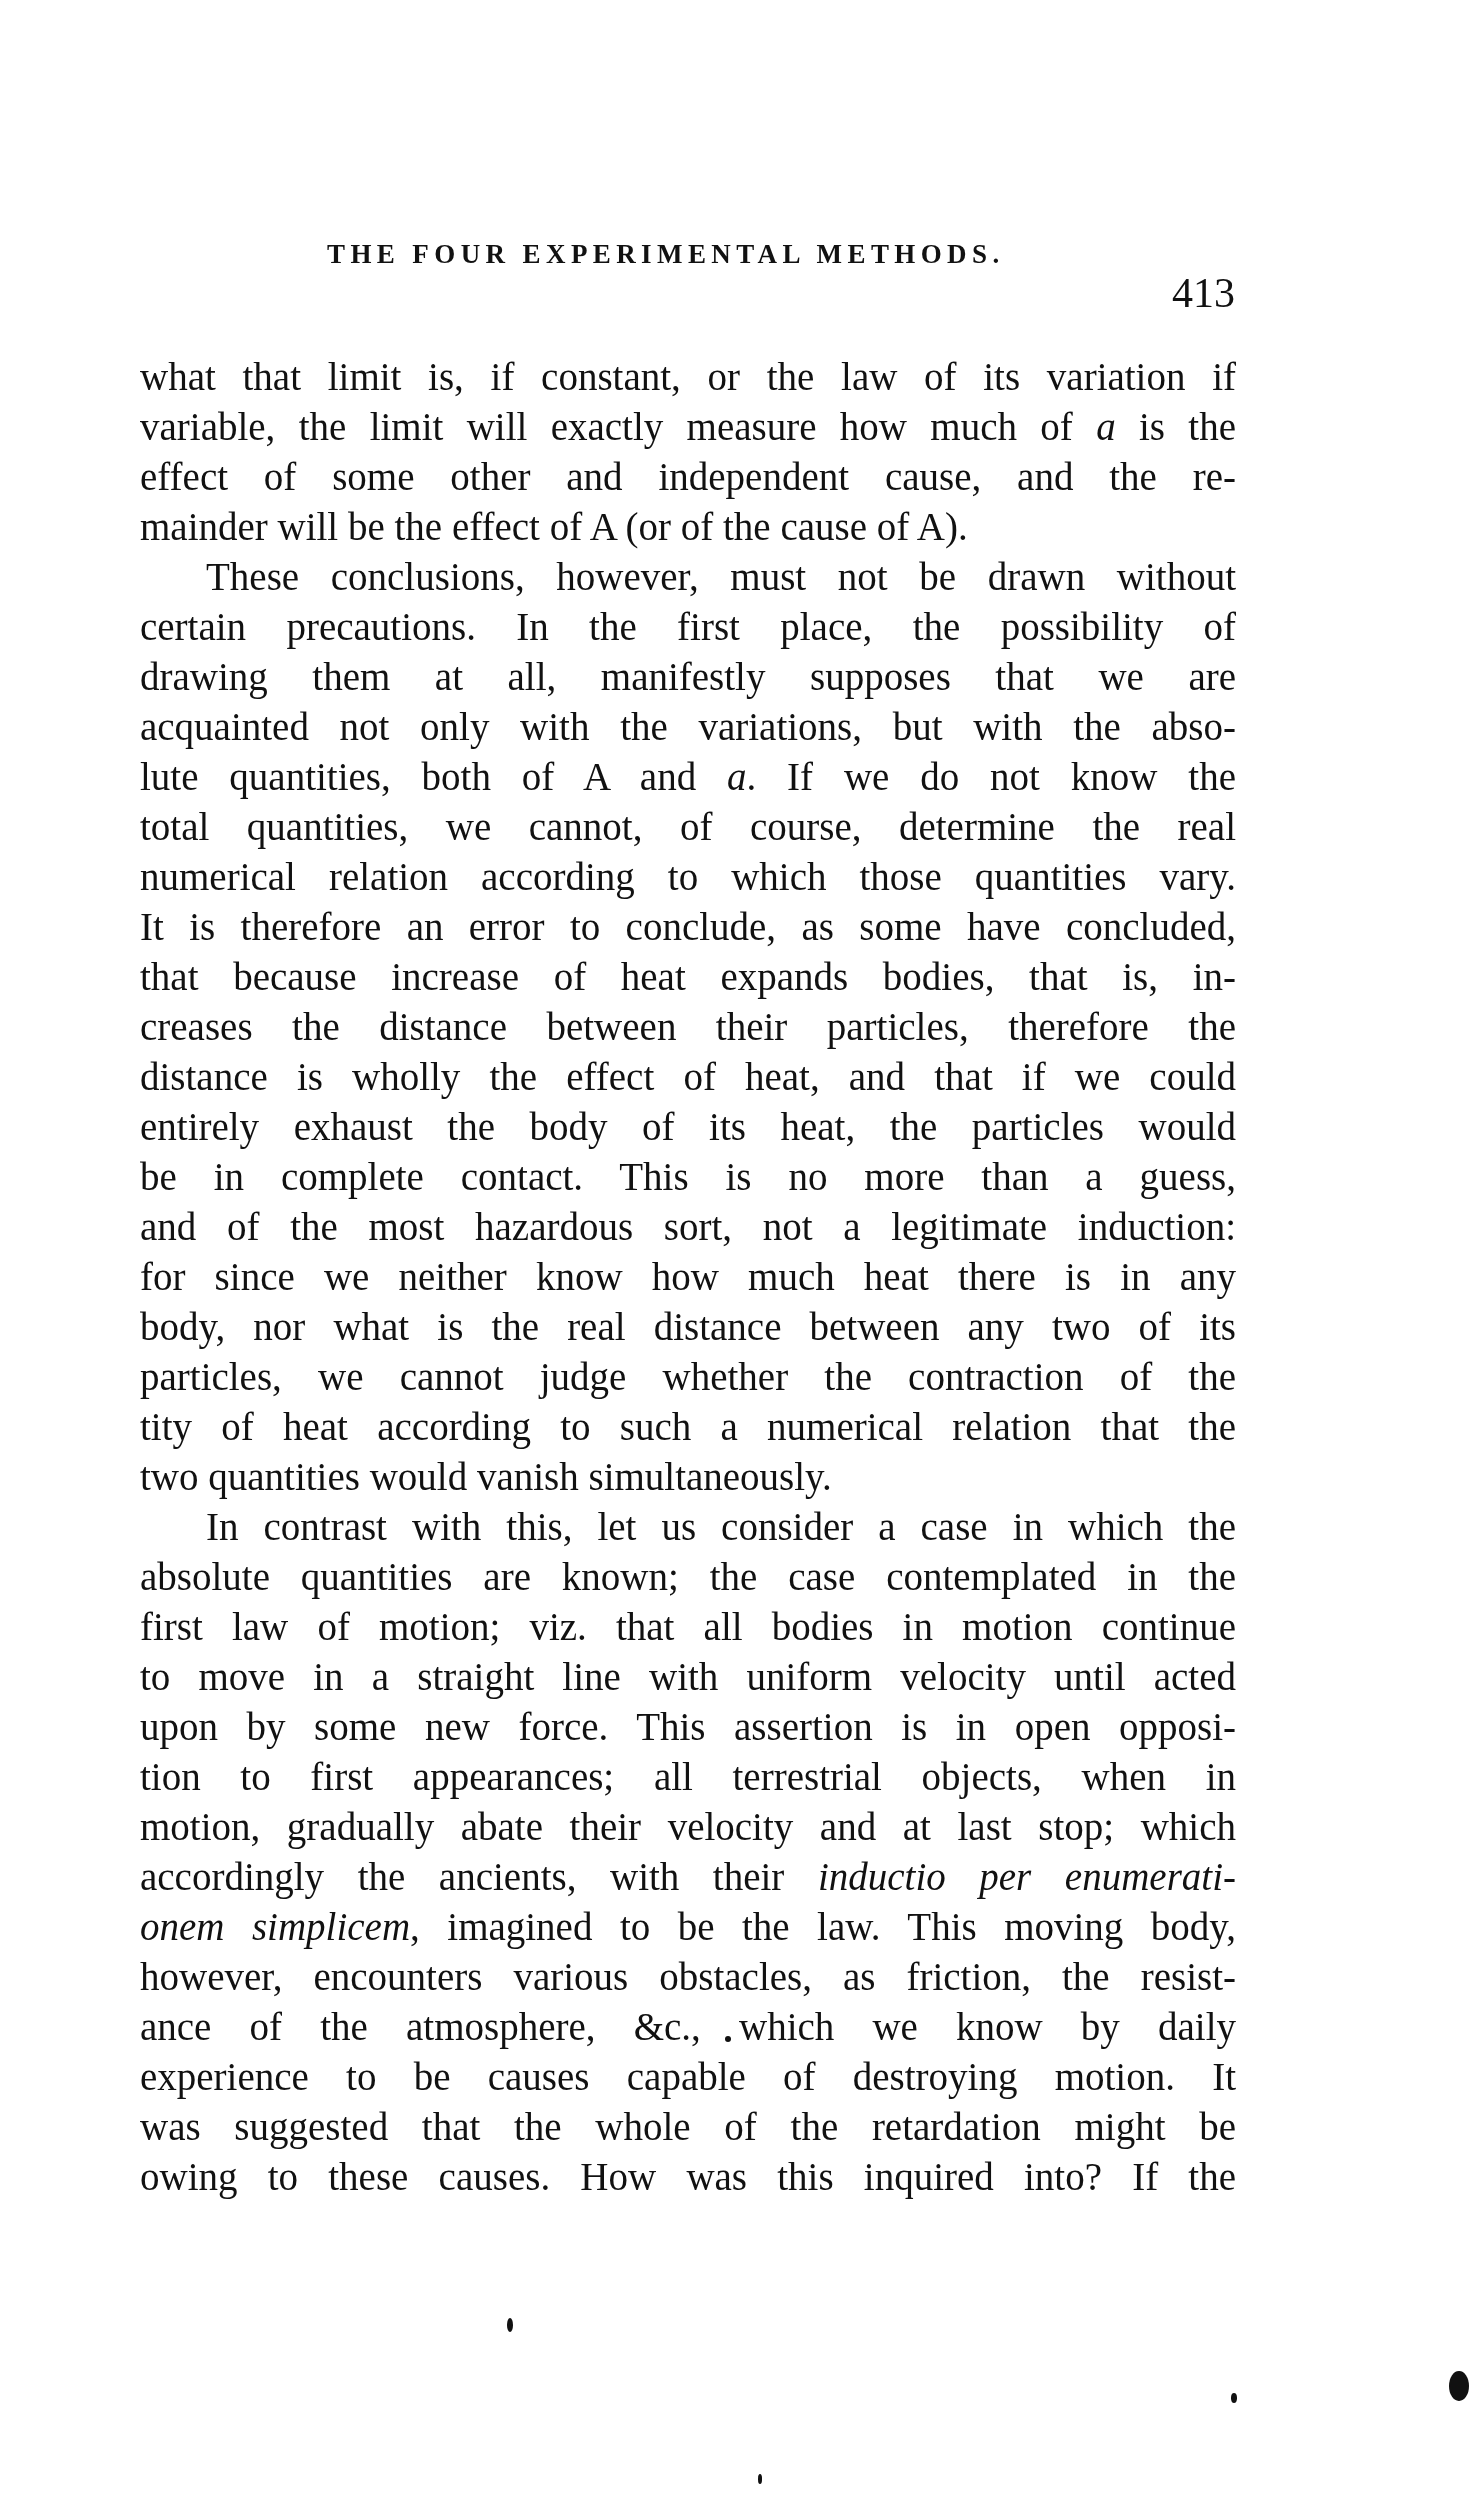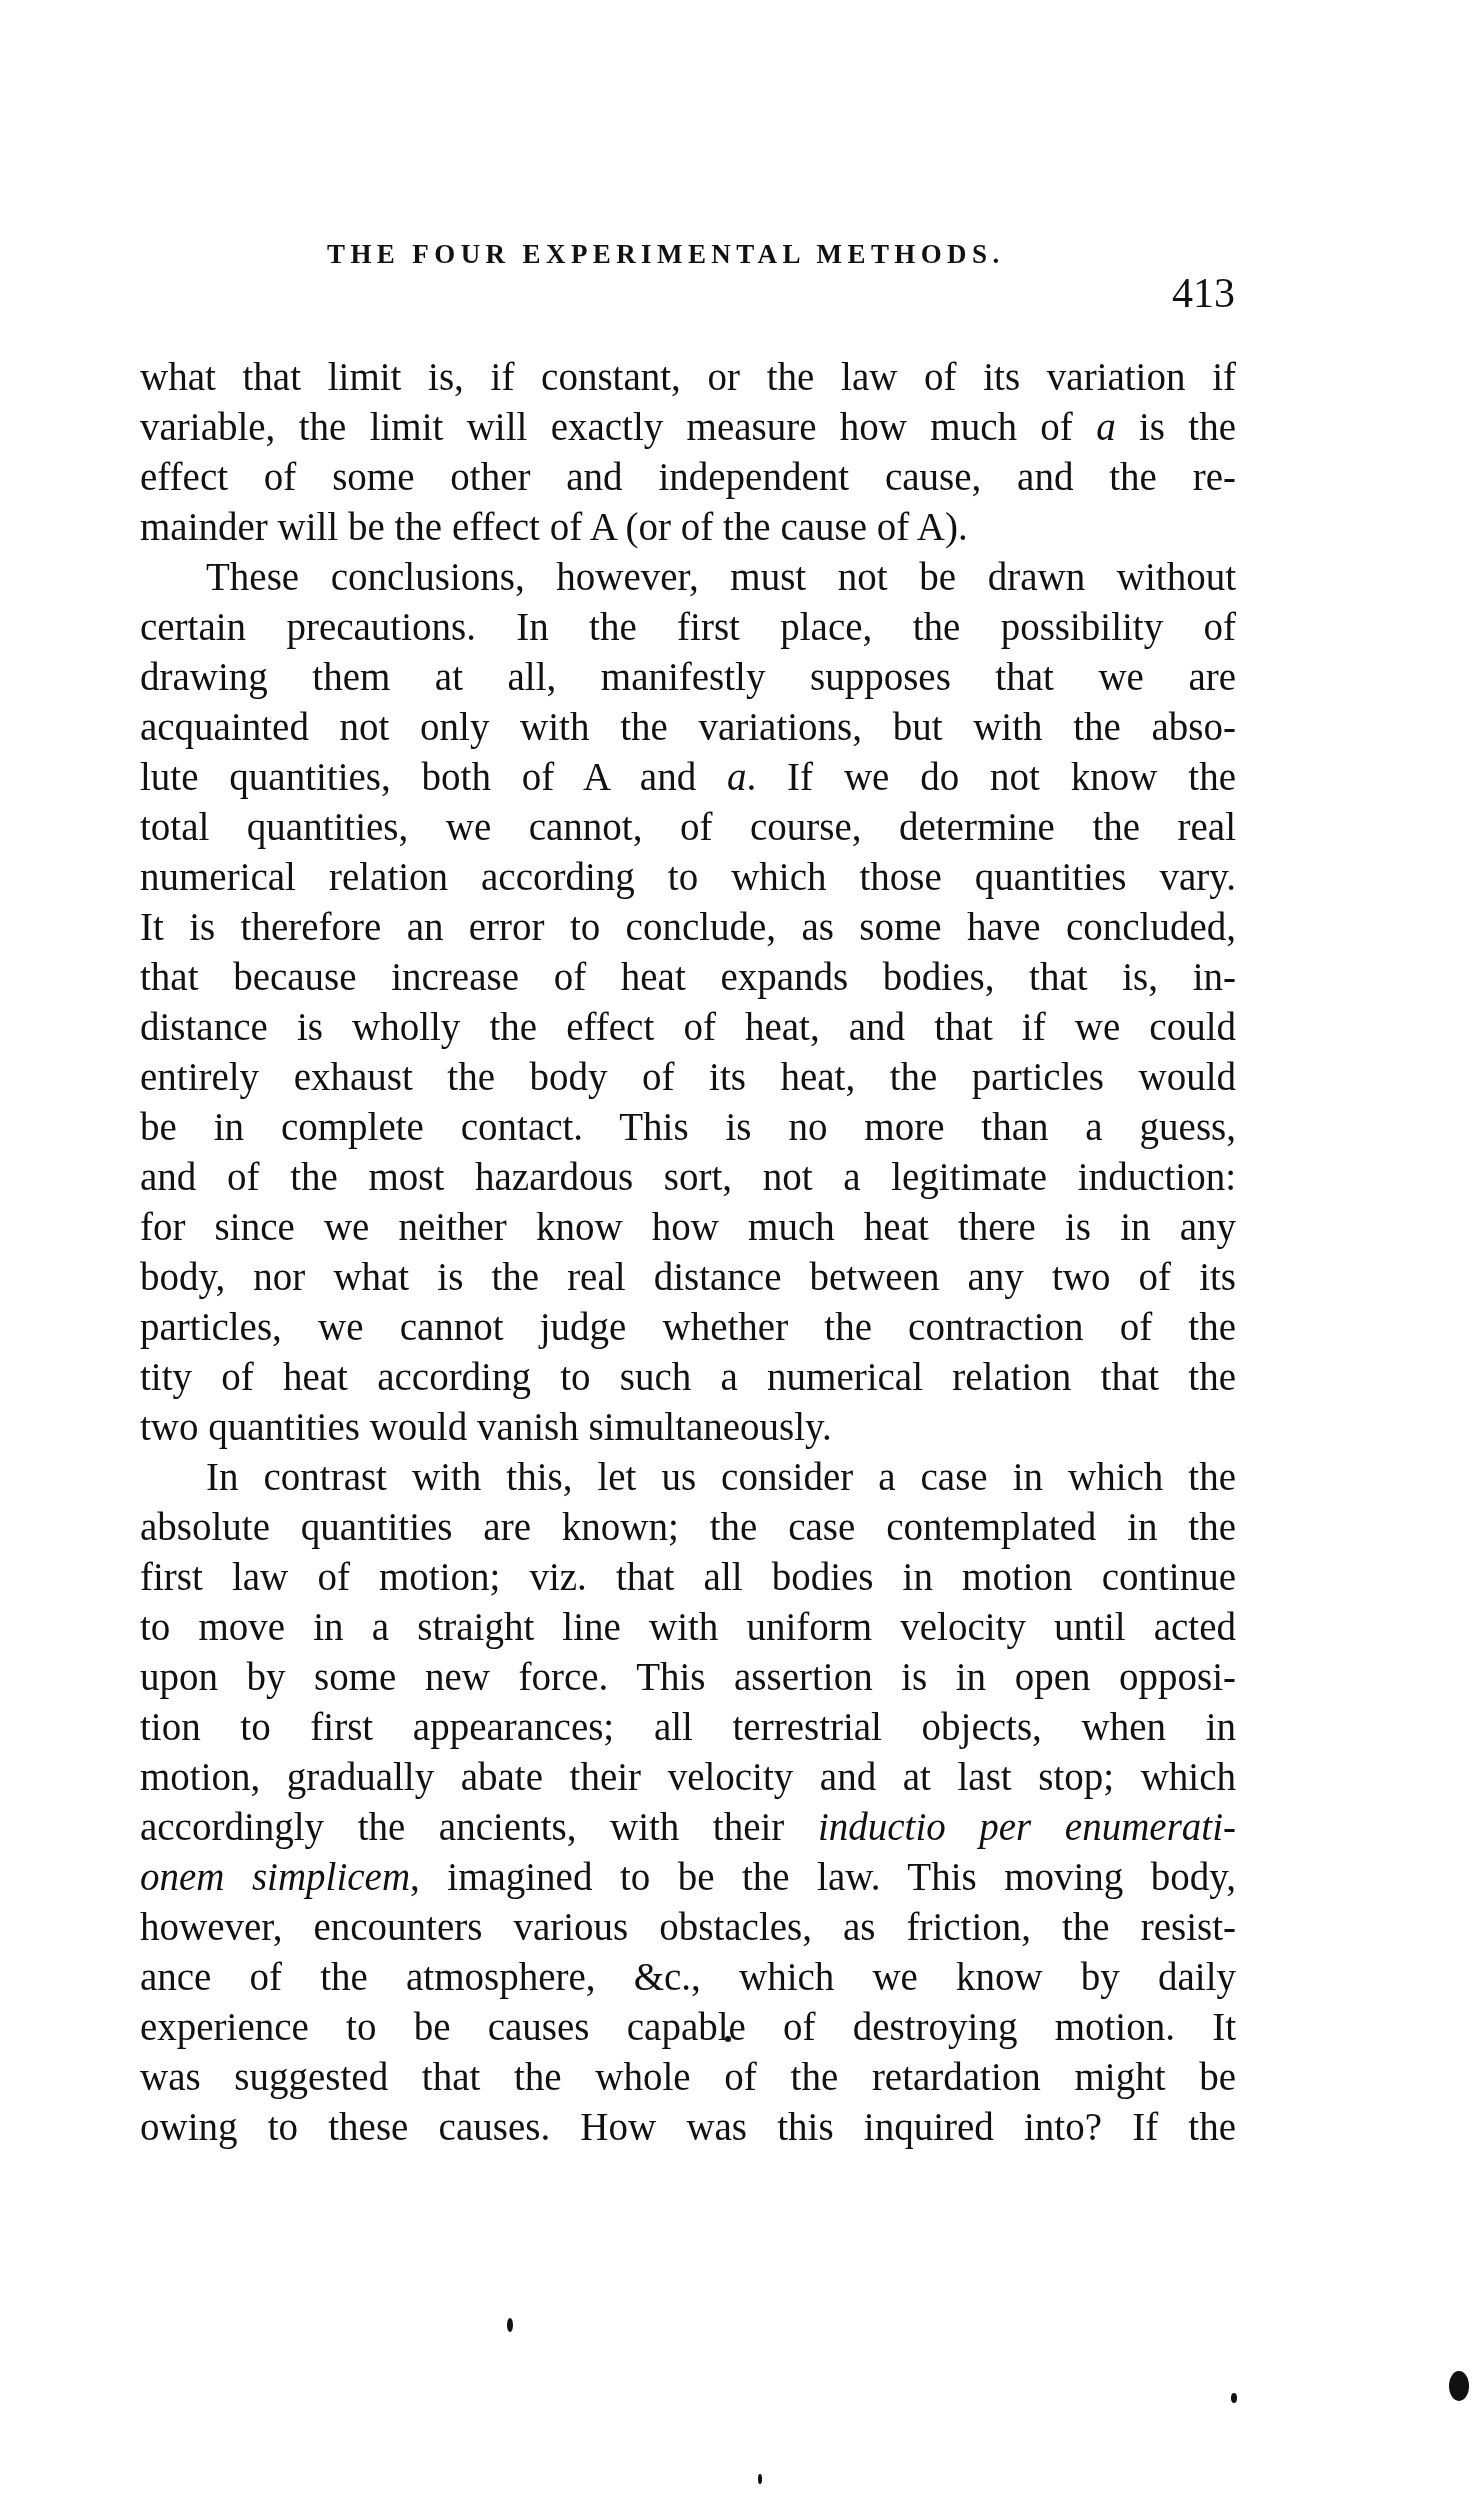--- a/index.html
+++ b/index.html
@@ -31,20 +31,21 @@
     <span class="line last">mainder will be the effect of A (or of the cause of A).</span>
     <span class="line indent">These conclusions, however, must not be drawn without</span>
     <span class="line">certain precautions.  In the first place, the possibility of</span>
     <span class="line">drawing them at all, manifestly supposes that we are</span>
     <span class="line">acquainted not only with the variations, but with the abso-</span>
     <span class="line">lute quantities, both of A and <i>a</i>.  If we do not know the</span>
     <span class="line">total quantities, we cannot, of course, determine the real</span>
     <span class="line">numerical relation according to which those quantities vary.</span>
     <span class="line">It is therefore an error to conclude, as some have concluded,</span>
     <span class="line">that because increase of heat expands bodies, that is, in-</span>
+    <span class="line">creases the distance between their particles, therefore the</span>
     <span class="line">distance is wholly the effect of heat, and that if we could</span>
     <span class="line">entirely exhaust the body of its heat, the particles would</span>
     <span class="line">be in complete contact.  This is no more than a guess,</span>
     <span class="line">and of the most hazardous sort, not a legitimate induction:</span>
     <span class="line">for since we neither know how much heat there is in any</span>
     <span class="line">body, nor what is the real distance between any two of its</span>
     <span class="line">particles, we cannot judge whether the contraction of the</span>
     <span class="line">tity of heat according to such a numerical relation that the</span>
     <span class="line last">two quantities would vanish simultaneously.</span>
     <span class="line indent">In contrast with this, let us consider a case in which the</span>

